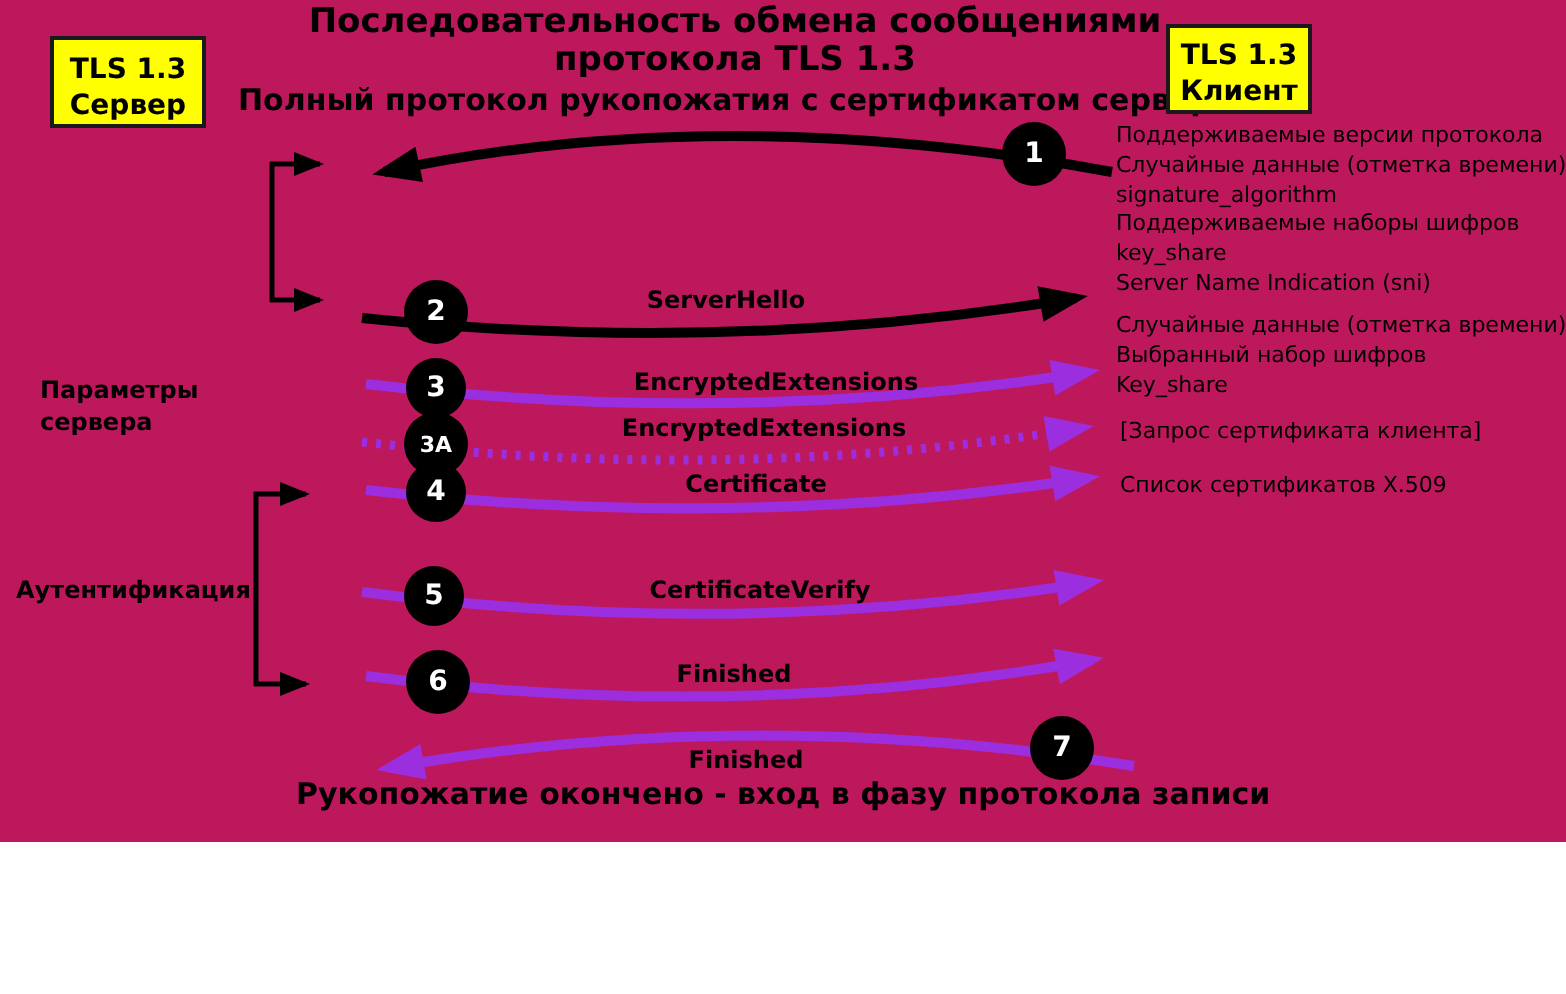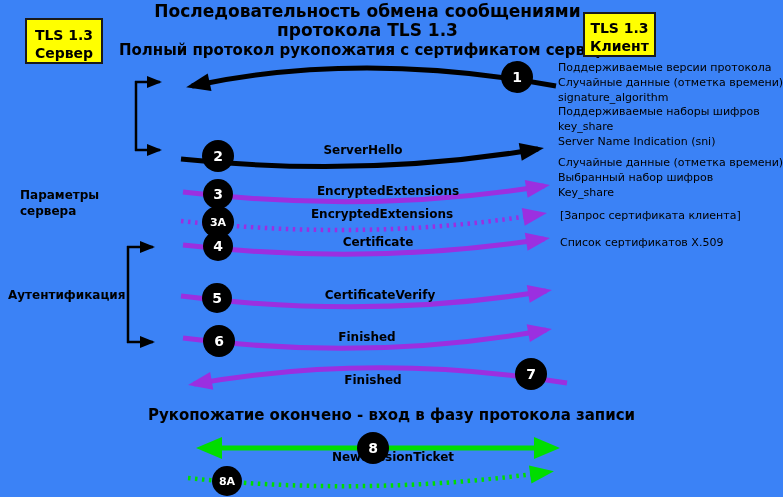--- a/index.html
+++ b/index.html
@@ -1,18 +1,18 @@
 <!DOCTYPE html>
 <html><head>
 <meta charset="utf-8">
 <style>
   html,body{margin:0;padding:0;background:#fff;}
   #stage{
-    position:relative;width:783px;height:497px;overflow:hidden;
-    font-family:"DejaVu Sans","Liberation Sans",sans-serif;color:#000;background:#3b82f6;
+    position:relative;width:783px;height:421px;overflow:hidden;
+    font-family:"DejaVu Sans","Liberation Sans",sans-serif;color:#000;background:#be185d;
   }
   #arrow-layer{position:absolute;left:0;top:0;width:783px;height:497px;}
   .abs{position:absolute;}
   .hdr{left:105px;top:2px;width:525px;text-align:center;}
   .title{font-size:17px;font-weight:bold;line-height:19px;}
   .subtitle{font-size:15px;font-weight:bold;margin-top:1px;white-space:nowrap;}
   .endpoint-box{
     background:#FFFF00;border:2px solid #1a1a1a;text-align:center;
     font-weight:bold;font-size:14px;line-height:18px;
     display:flex;flex-direction:column;justify-content:flex-end;
@@ -135,15 +135,15 @@
     <div>Server Name Indication (sni)</div>
   </div>
   <div class="abs annot" style="left:558px;top:156px;">
     <div>Случайные данные (отметка времени)</div>
     <div>Выбранный набор шифров</div>
     <div>Key_share</div>
   </div>
   <div class="abs annot" style="left:560px;top:209px;">[Запрос сертификата клиента]</div>
   <div class="abs annot" style="left:560px;top:236px;">Список сертификатов X.509</div>
 
-  <div class="abs footer-text" style="left:148px;top:406px;">Рукопожатие окончено - вход в фазу протокола записи</div>
+  <div class="abs footer-text" style="left:148px;top:388px;">Рукопожатие окончено - вход в фазу протокола записи</div>
 
 </div>
 
 </body></html>

